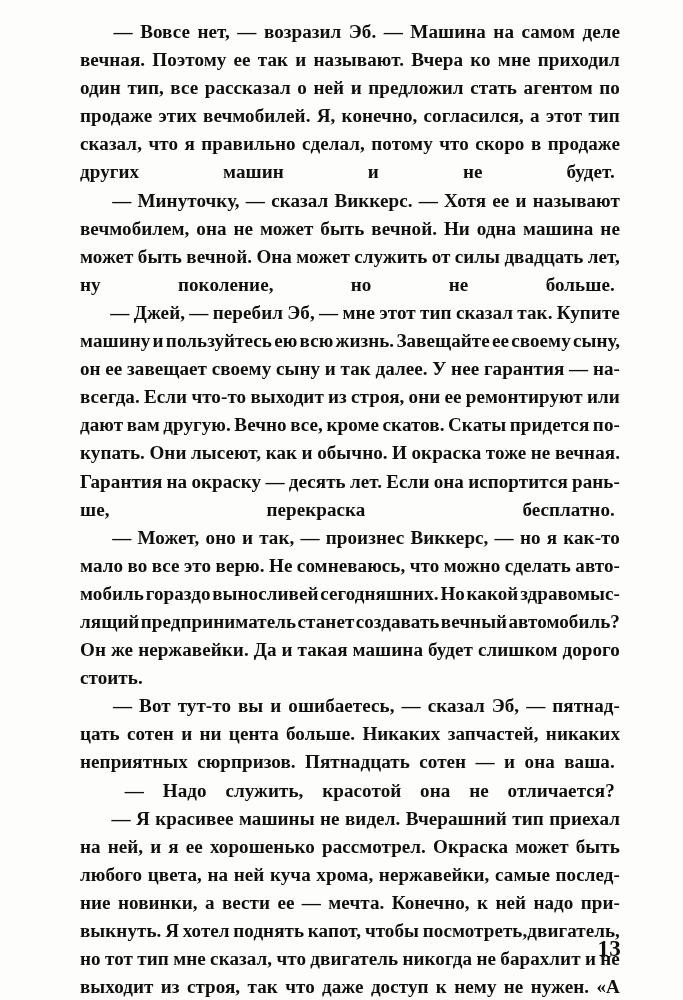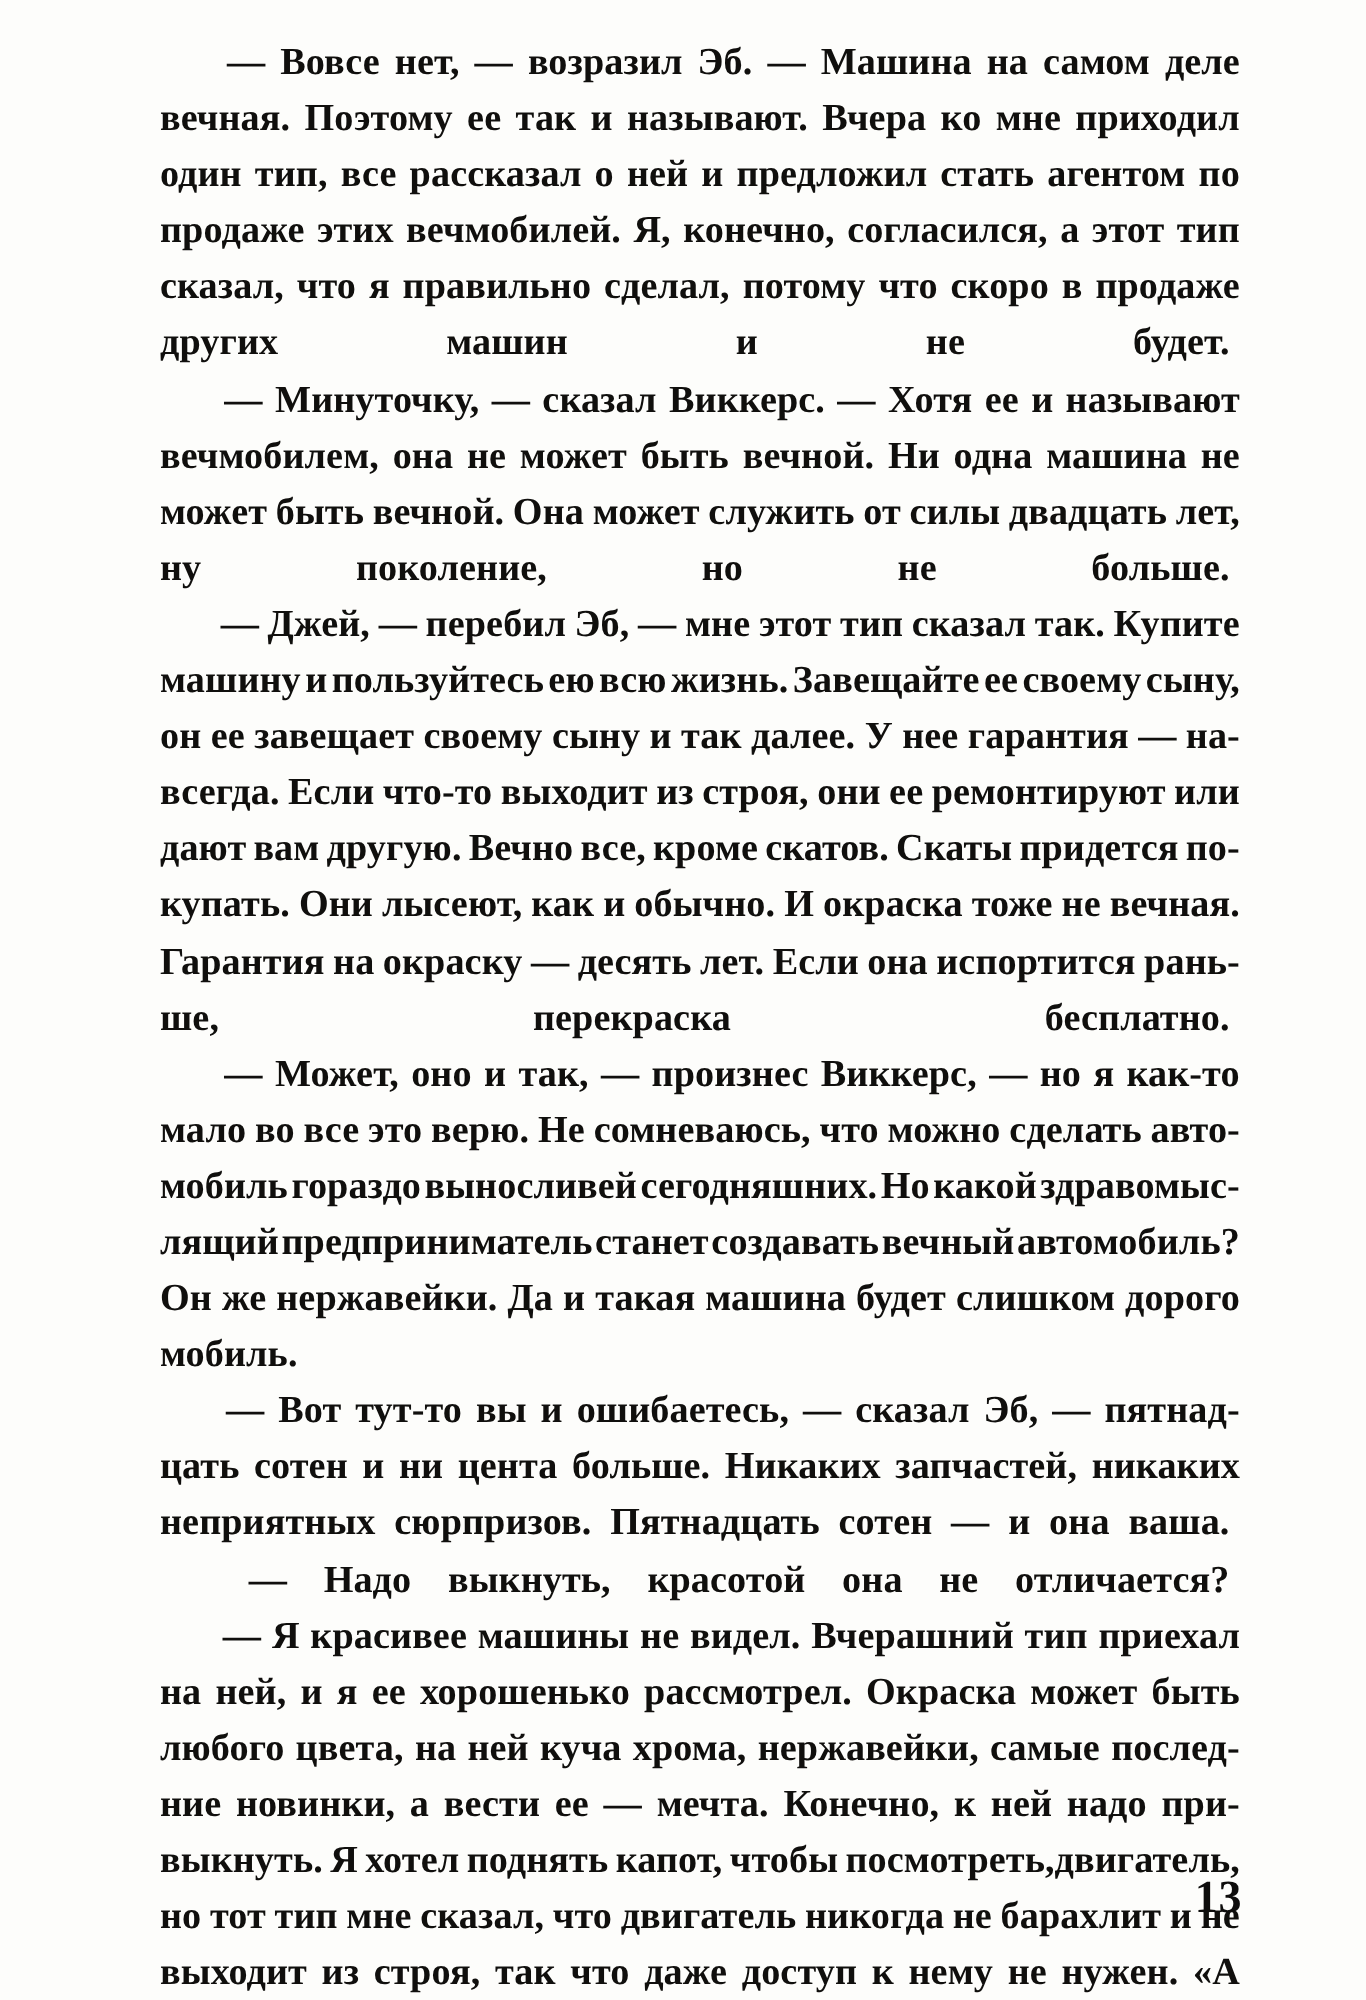--- a/index.html
+++ b/index.html
@@ -344,21 +344,21 @@
           <span>нержавейки.</span>
           <span>Да</span>
           <span>и</span>
           <span>такая</span>
           <span>машина</span>
           <span>будет</span>
           <span>слишком</span>
           <span>дорого</span>
         </span>
         <span class="jline last">
-          <span>мобиль.</span>
+          <span>стоить.</span>
         </span>
       </p>
       <p class="para">
         <span class="jline">
           <span class="indent"></span>
           <span>—</span>
           <span>Вот</span>
           <span>тут-то</span>
           <span>вы</span>
           <span>и</span>
@@ -389,21 +389,21 @@
           <span>и</span>
           <span>она</span>
           <span>ваша.</span>
         </span>
       </p>
       <p class="para">
         <span class="jline last">
           <span class="indent"></span>
           <span>—</span>
           <span>Надо</span>
-          <span>выкнуть,</span>
+          <span>служить,</span>
           <span>красотой</span>
           <span>она</span>
           <span>не</span>
           <span>отличается?</span>
         </span>
       </p>
       <p class="para">
         <span class="jline">
           <span class="indent"></span>
           <span>—</span>

